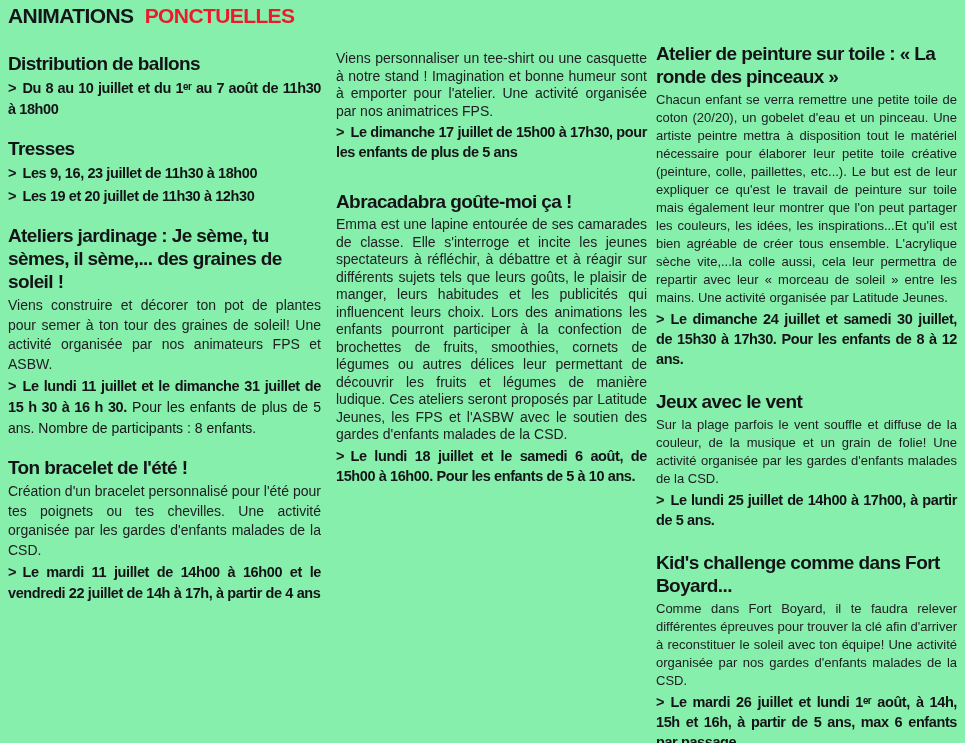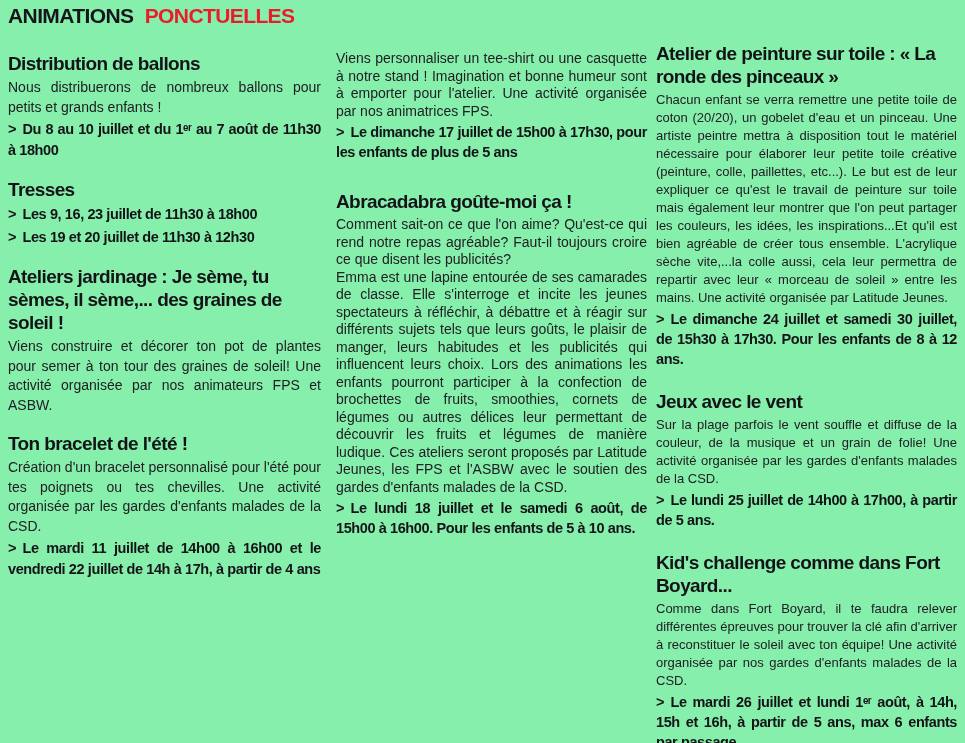--- a/index.html
+++ b/index.html
@@ -66,46 +66,45 @@
 <div class="page">
 
   <header class="page-title">
     <span style="color: rgb(21, 21, 26);">ANIMATIONS</span>
     <span class="accent" style="color: rgb(236, 27, 43);">PONCTUELLES</span>
   </header>
 
   <div class="col col-1">
       <section class="section">
         <h2 class="heading">Distribution de ballons</h2>
-        <p class="body">Nous distribuerons de nombreux ballons pour petits et grands enfants !</p>
         <p class="sched"><span class="chev">&gt;</span><span class="sb">Du 8 au 10 juillet et du 1ᵉʳ au 7 août de 11h30 à 18h00</span><span class="sn"></span></p>
       </section>
       <section class="section">
         <h2 class="heading">Tresses</h2>
         <p class="sched"><span class="chev">&gt;</span><span class="sb">Les 9, 16, 23 juillet de 11h30 à 18h00</span><span class="sn"></span></p>
         <p class="sched"><span class="chev">&gt;</span><span class="sb">Les 19 et 20 juillet de 11h30 à 12h30</span><span class="sn"></span></p>
       </section>
       <section class="section">
         <h2 class="heading">Ateliers jardinage : Je sème, tu sèmes, il sème,... des graines de soleil !</h2>
         <p class="body">Viens construire et décorer ton pot de plantes pour semer à ton tour des graines de soleil! Une activité organisée par nos animateurs FPS et ASBW.</p>
+        <p class="sched"><span class="chev">&gt;</span><span class="sb">Le lundi 11 juillet et le dimanche 31 juillet de 15 h 30 à 16 h 30.</span><span class="sn"> Pour les enfants de plus de 5 ans. Nombre de participants : 8 enfants.</span></p>
       </section>
       <section class="section">
         <h2 class="heading">Ton bracelet de l'été !</h2>
         <p class="body">Création d'un bracelet personnalisé pour l'été pour tes poignets ou tes chevilles. Une activité organisée par les gardes d'enfants malades de la CSD.</p>
         <p class="sched"><span class="chev">&gt;</span><span class="sb">Le mardi 11 juillet de 14h00 à 16h00 et le vendredi 22 juillet de 14h à 17h, à partir de 4 ans</span><span class="sn"></span></p>
       </section>
     </div>
   <div class="col col-2">
       <section class="section">
         <p class="body">Viens personnaliser un tee-shirt ou une casquette à notre stand ! Imagination et bonne humeur sont à emporter pour l'atelier. Une activité organisée par nos animatrices FPS.</p>
         <p class="sched"><span class="chev">&gt;</span><span class="sb">Le dimanche 17 juillet de 15h00 à 17h30, pour les enfants de plus de 5 ans</span><span class="sn"></span></p>
       </section>
       <section class="section">
         <h2 class="heading">Abracadabra goûte-moi ça !</h2>
-        <p class="body">Comment sait-on ce que l'on aime? Qu'est-ce qui rend notre repas agréable? Faut-il toujours croire ce que disent les publicités?</p>
         <p class="body">Emma est une lapine entourée de ses camarades de classe. Elle s'interroge et incite les jeunes spectateurs à réfléchir, à débattre et à réagir sur différents sujets tels que leurs goûts, le plaisir de manger, leurs habitudes et les publicités qui influencent leurs choix.  Lors des animations les enfants pourront participer à la confection de brochettes de fruits, smoothies, cornets de légumes ou autres délices leur permettant de découvrir les fruits et légumes de manière ludique. Ces ateliers seront proposés par Latitude Jeunes, les FPS et l'ASBW avec le soutien des gardes d'enfants malades de la CSD.</p>
         <p class="sched"><span class="chev">&gt;</span><span class="sb">Le lundi 18 juillet et le samedi 6 août, de 15h00 à 16h00. Pour les enfants de 5 à 10 ans.</span><span class="sn"></span></p>
       </section>
     </div>
   <div class="col col-3">
       <section class="section">
         <h2 class="heading">Atelier de peinture sur toile : « La ronde des pinceaux »</h2>
         <p class="body">Chacun enfant se verra remettre une petite toile de coton (20/20), un gobelet d'eau et un pinceau.  Une artiste peintre mettra à disposition tout le matériel nécessaire pour élaborer leur petite toile créative (peinture, colle, paillettes, etc...).  Le but est de leur expliquer ce qu'est le travail de peinture sur toile mais également leur montrer que l'on peut partager les couleurs, les idées, les inspirations...Et qu'il est bien agréable de créer tous ensemble. L'acrylique sèche vite,...la colle aussi, cela leur permettra de repartir avec leur « morceau de soleil » entre les mains.  Une activité organisée par Latitude Jeunes.</p>
         <p class="sched"><span class="chev">&gt;</span><span class="sb">Le dimanche 24 juillet et samedi 30 juillet, de 15h30 à 17h30. Pour les enfants de 8 à 12 ans.</span><span class="sn"></span></p>
       </section>

